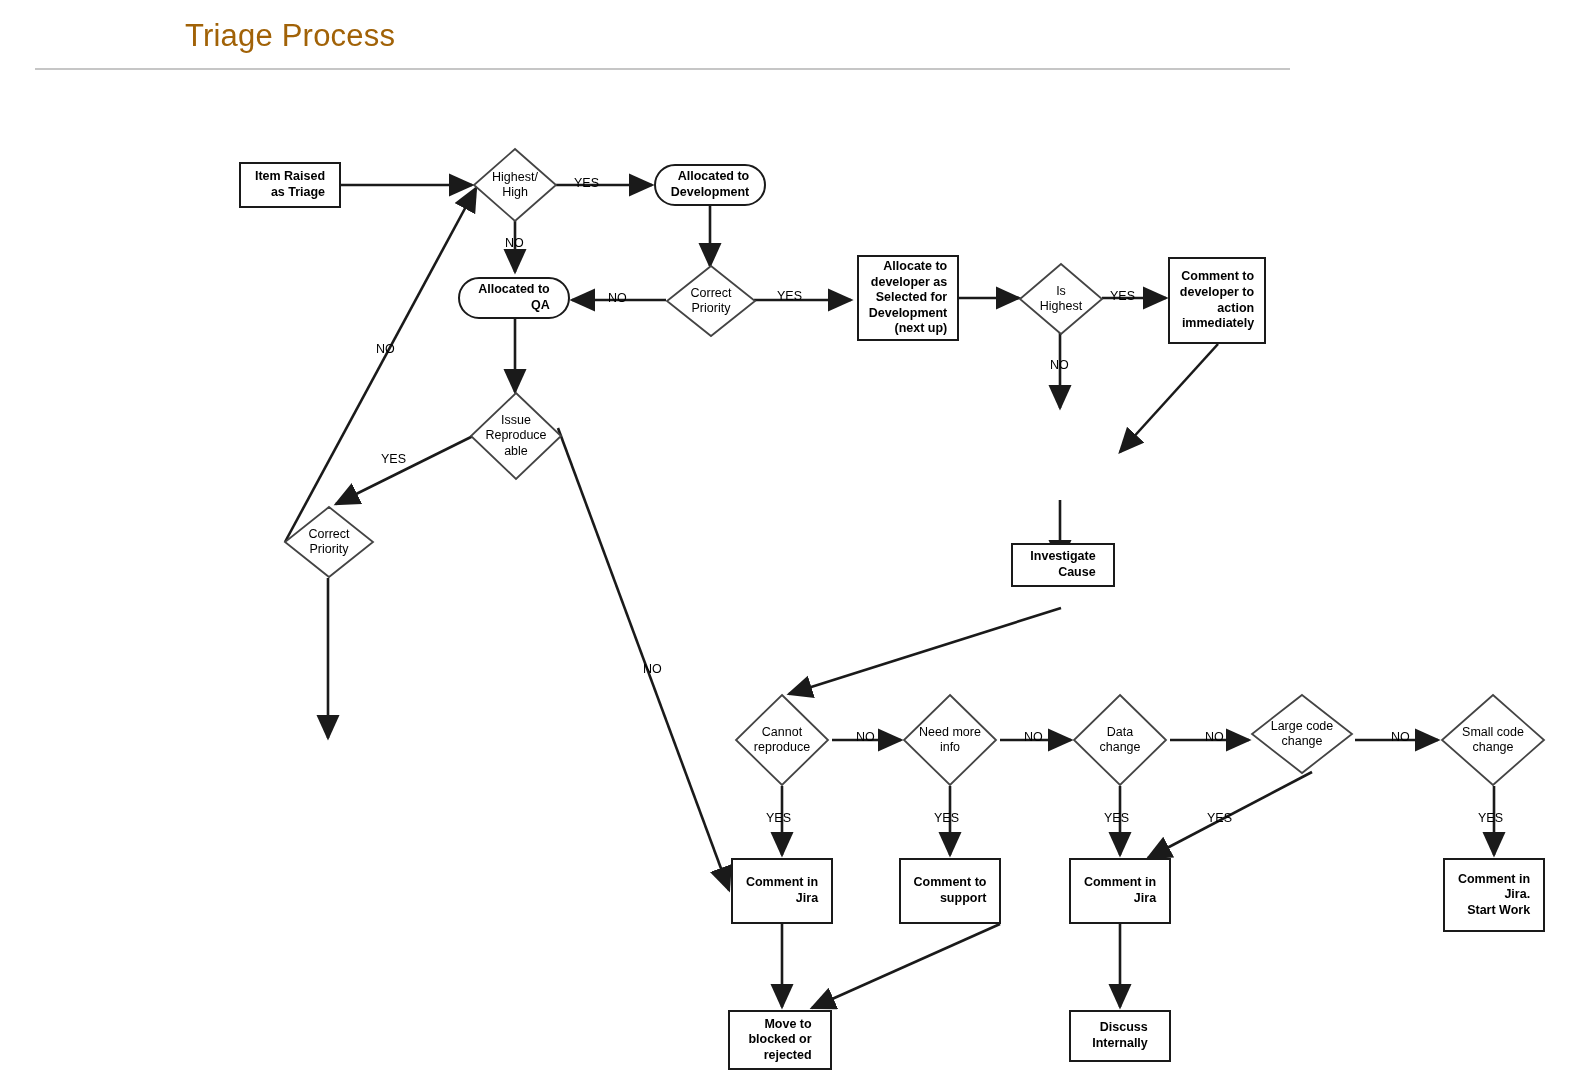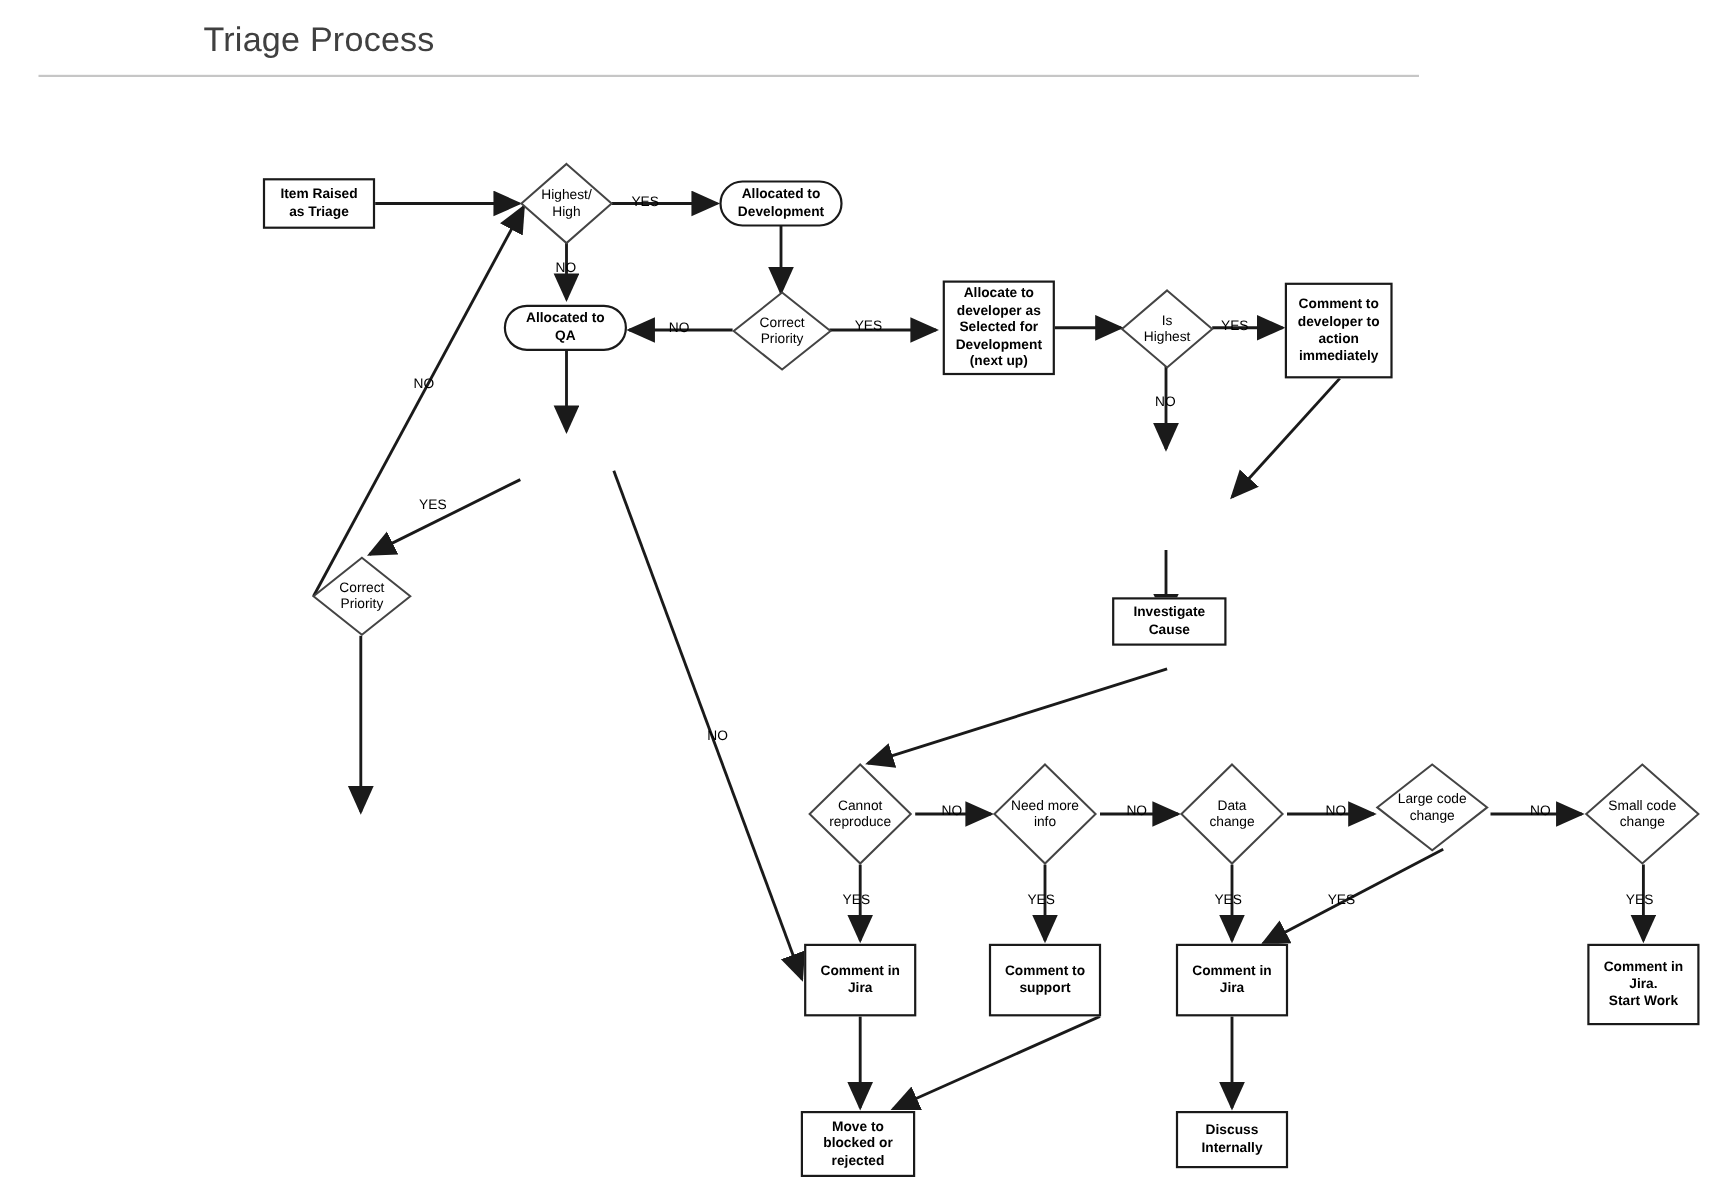--- a/index.html
+++ b/index.html
@@ -12,21 +12,21 @@
     height: 1085px;
     font-family: "Liberation Sans", sans-serif;
     position: relative;
     overflow: hidden;
   }
   #page-title {
     position: absolute;
     left: 185px;
     top: 18px;
     font-size: 31px;
-    color: #404040;
+    color: #a16207;
     font-weight: 400;
     letter-spacing: 0.2px;
     white-space: nowrap;
   }
   #title-rule {
     position: absolute;
     left: 35px;
     top: 68px;
     width: 1255px;
     height: 2px;
@@ -38,21 +38,21 @@
     top: 0;
     width: 1574px;
     height: 1085px;
   }
   .node {
     position: absolute;
     box-sizing: border-box;
     display: flex;
     align-items: center;
     justify-content: center;
-    text-align: center;
+    text-align: right;
     font-size: 12.5px;
     line-height: 1.25;
     color: #000;
     z-index: 3;
     background: #fff;
   }
   .rect {
     border: 2px solid #1a1a1a;
     font-weight: bold;
   }
@@ -233,20 +233,28 @@
 action
 immediately</span>
   </div>
 
 
   <div class="node rect multiline" style="left:1011px; top:543px; width:104px; height:44px;">
     <span class="multiline">Investigate
 Cause</span>
   </div>
 
+  <div class="diamond-wrap" style="left:470px; top:392px; width:92px; height:88px;">
+    <svg width="92" height="88" viewBox="0 0 92 88">
+        <polygon points="46,1 91,44 46,87 1,44" fill="#ffffff" stroke="#444444" stroke-width="1.8"></polygon>
+      </svg>
+    <div class="diamond-label multiline">Issue
+Reproduce
+able</div>
+  </div>
 
   <div class="diamond-wrap" style="left:284px; top:506px; width:90px; height:72px;">
     <svg width="90" height="72" viewBox="0 0 90 72">
         <polygon points="45,1 89,36 45,71 1,36" fill="#ffffff" stroke="#444444" stroke-width="1.8"></polygon>
       </svg>
     <div class="diamond-label multiline">Correct
 Priority</div>
   </div>
 
 

